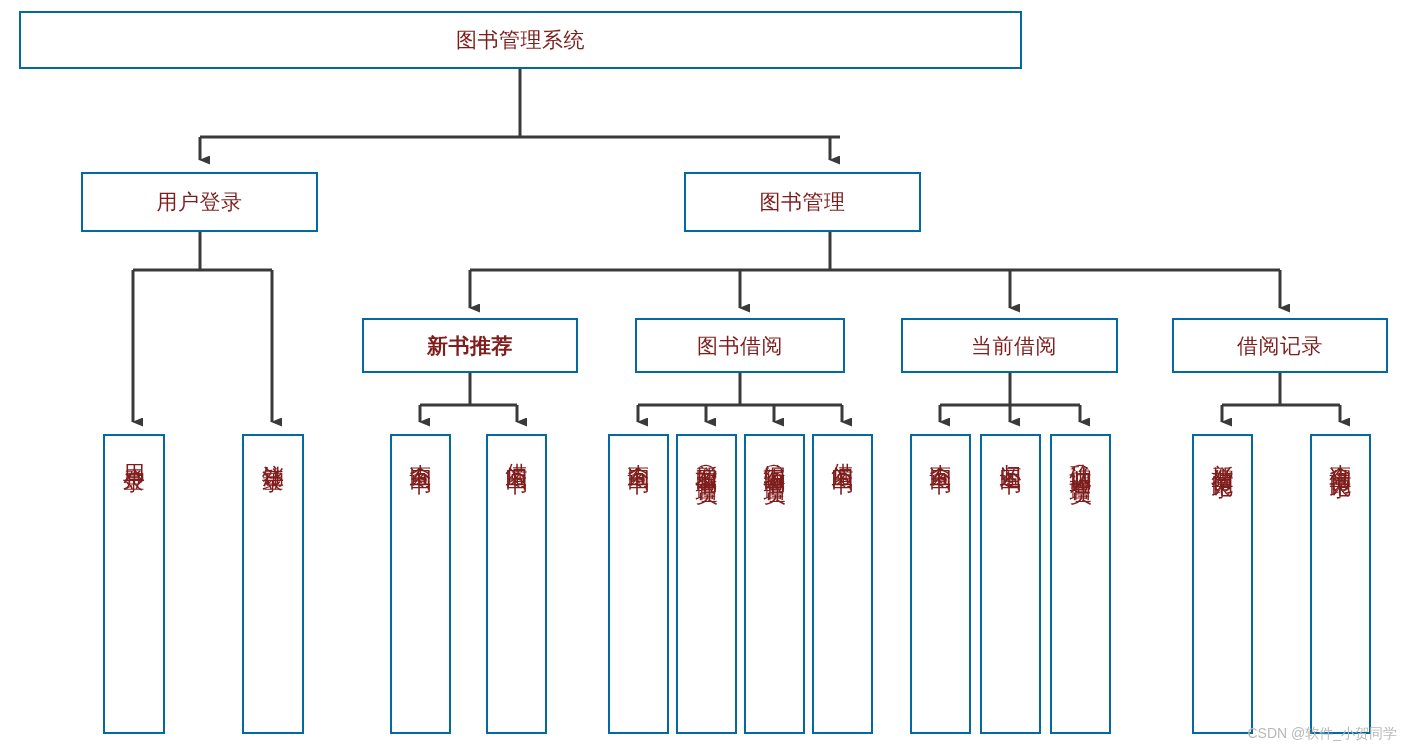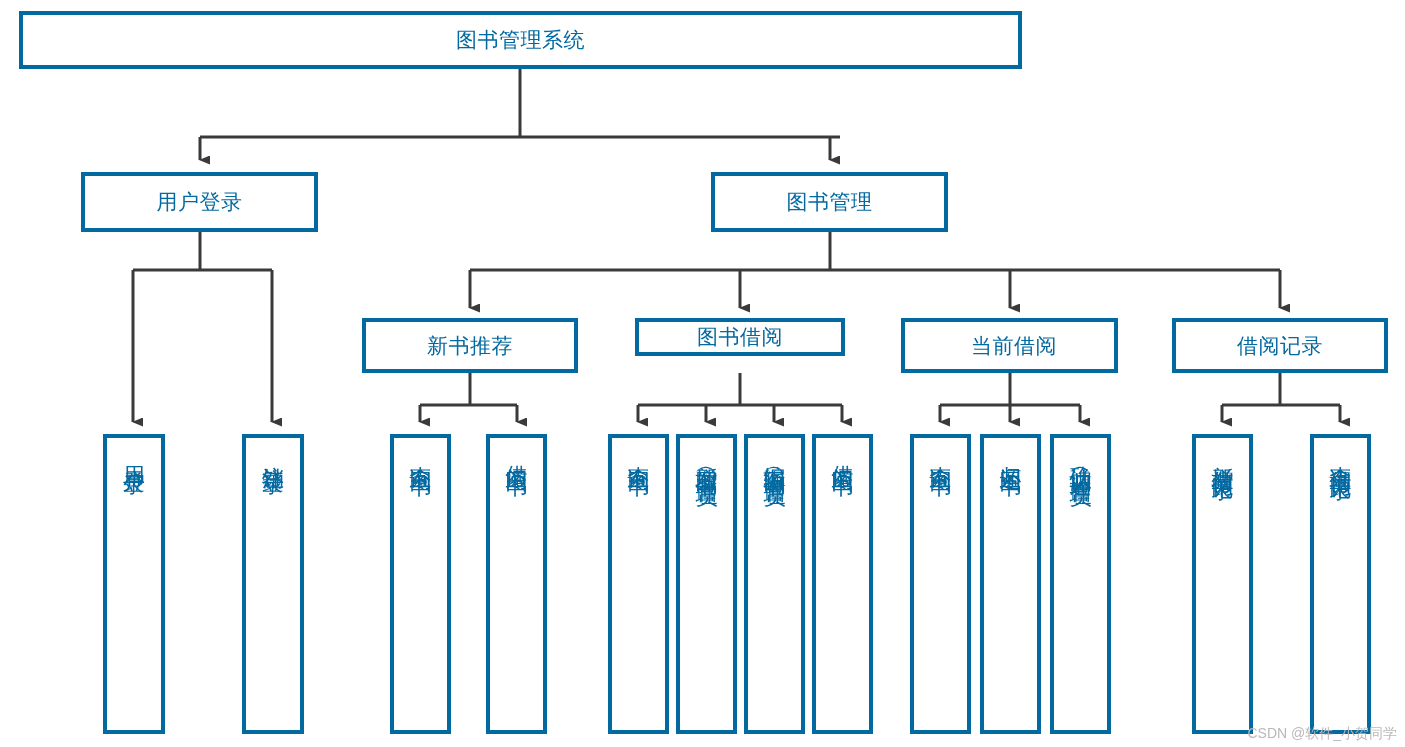--- a/index.html
+++ b/index.html
@@ -21,26 +21,26 @@
     position: absolute;
     left: 0;
     top: 0;
     width: 1405px;
     height: 747px;
     pointer-events: none;
   }
   .node {
     position: absolute;
     box-sizing: border-box;
-    border: 4px solid #0369a1;
+    border: 2px solid #0369a1;
     background: #ffffff;
     display: flex;
     align-items: center;
     justify-content: center;
-    color: #0369a1;
+    color: #7f1d1d;
     z-index: 2;
   }
   .node .label {
     display: block;
     text-align: center;
     line-height: 1.12;
     letter-spacing: 0.5px;
   }
   .node.h .label {
     font-size: 21px;
@@ -122,28 +122,28 @@
     </g>
   </svg>
 
   <div class="node h" style="left:19px; top:11px; width:1003px; height:58px;">
     <span class="label">图书管理系统</span>
   </div>
 
   <div class="node h" style="left:81px; top:172px; width:237px; height:60px;">
     <span class="label">用户登录</span>
   </div>
-  <div class="node h" style="left:711px; top:172px; width:237px; height:60px;">
+  <div class="node h" style="left:684px; top:172px; width:237px; height:60px;">
     <span class="label">图书管理</span>
   </div>
 
-  <div class="node h" style="left:362px; top:318px; width:216px; height:55px;">
+  <div class="node h" style="left:362px; top:318px; width:216px; height:55px;font-weight:bold;">
     <span class="label">新书推荐</span>
   </div>
-  <div class="node h" style="left:635px; top:318px; width:210px; height:38px;">
+  <div class="node h" style="left:635px; top:318px; width:210px; height:55px;">
     <span class="label">图书借阅</span>
   </div>
   <div class="node h" style="left:901px; top:318px; width:217px; height:55px;padding-left:9px;">
     <span class="label">当前借阅</span>
   </div>
   <div class="node h" style="left:1172px; top:318px; width:216px; height:55px;">
     <span class="label">借阅记录</span>
   </div>
 
   <div class="node v" style="left:103px; top:434px; width:62px; height:300px;">

